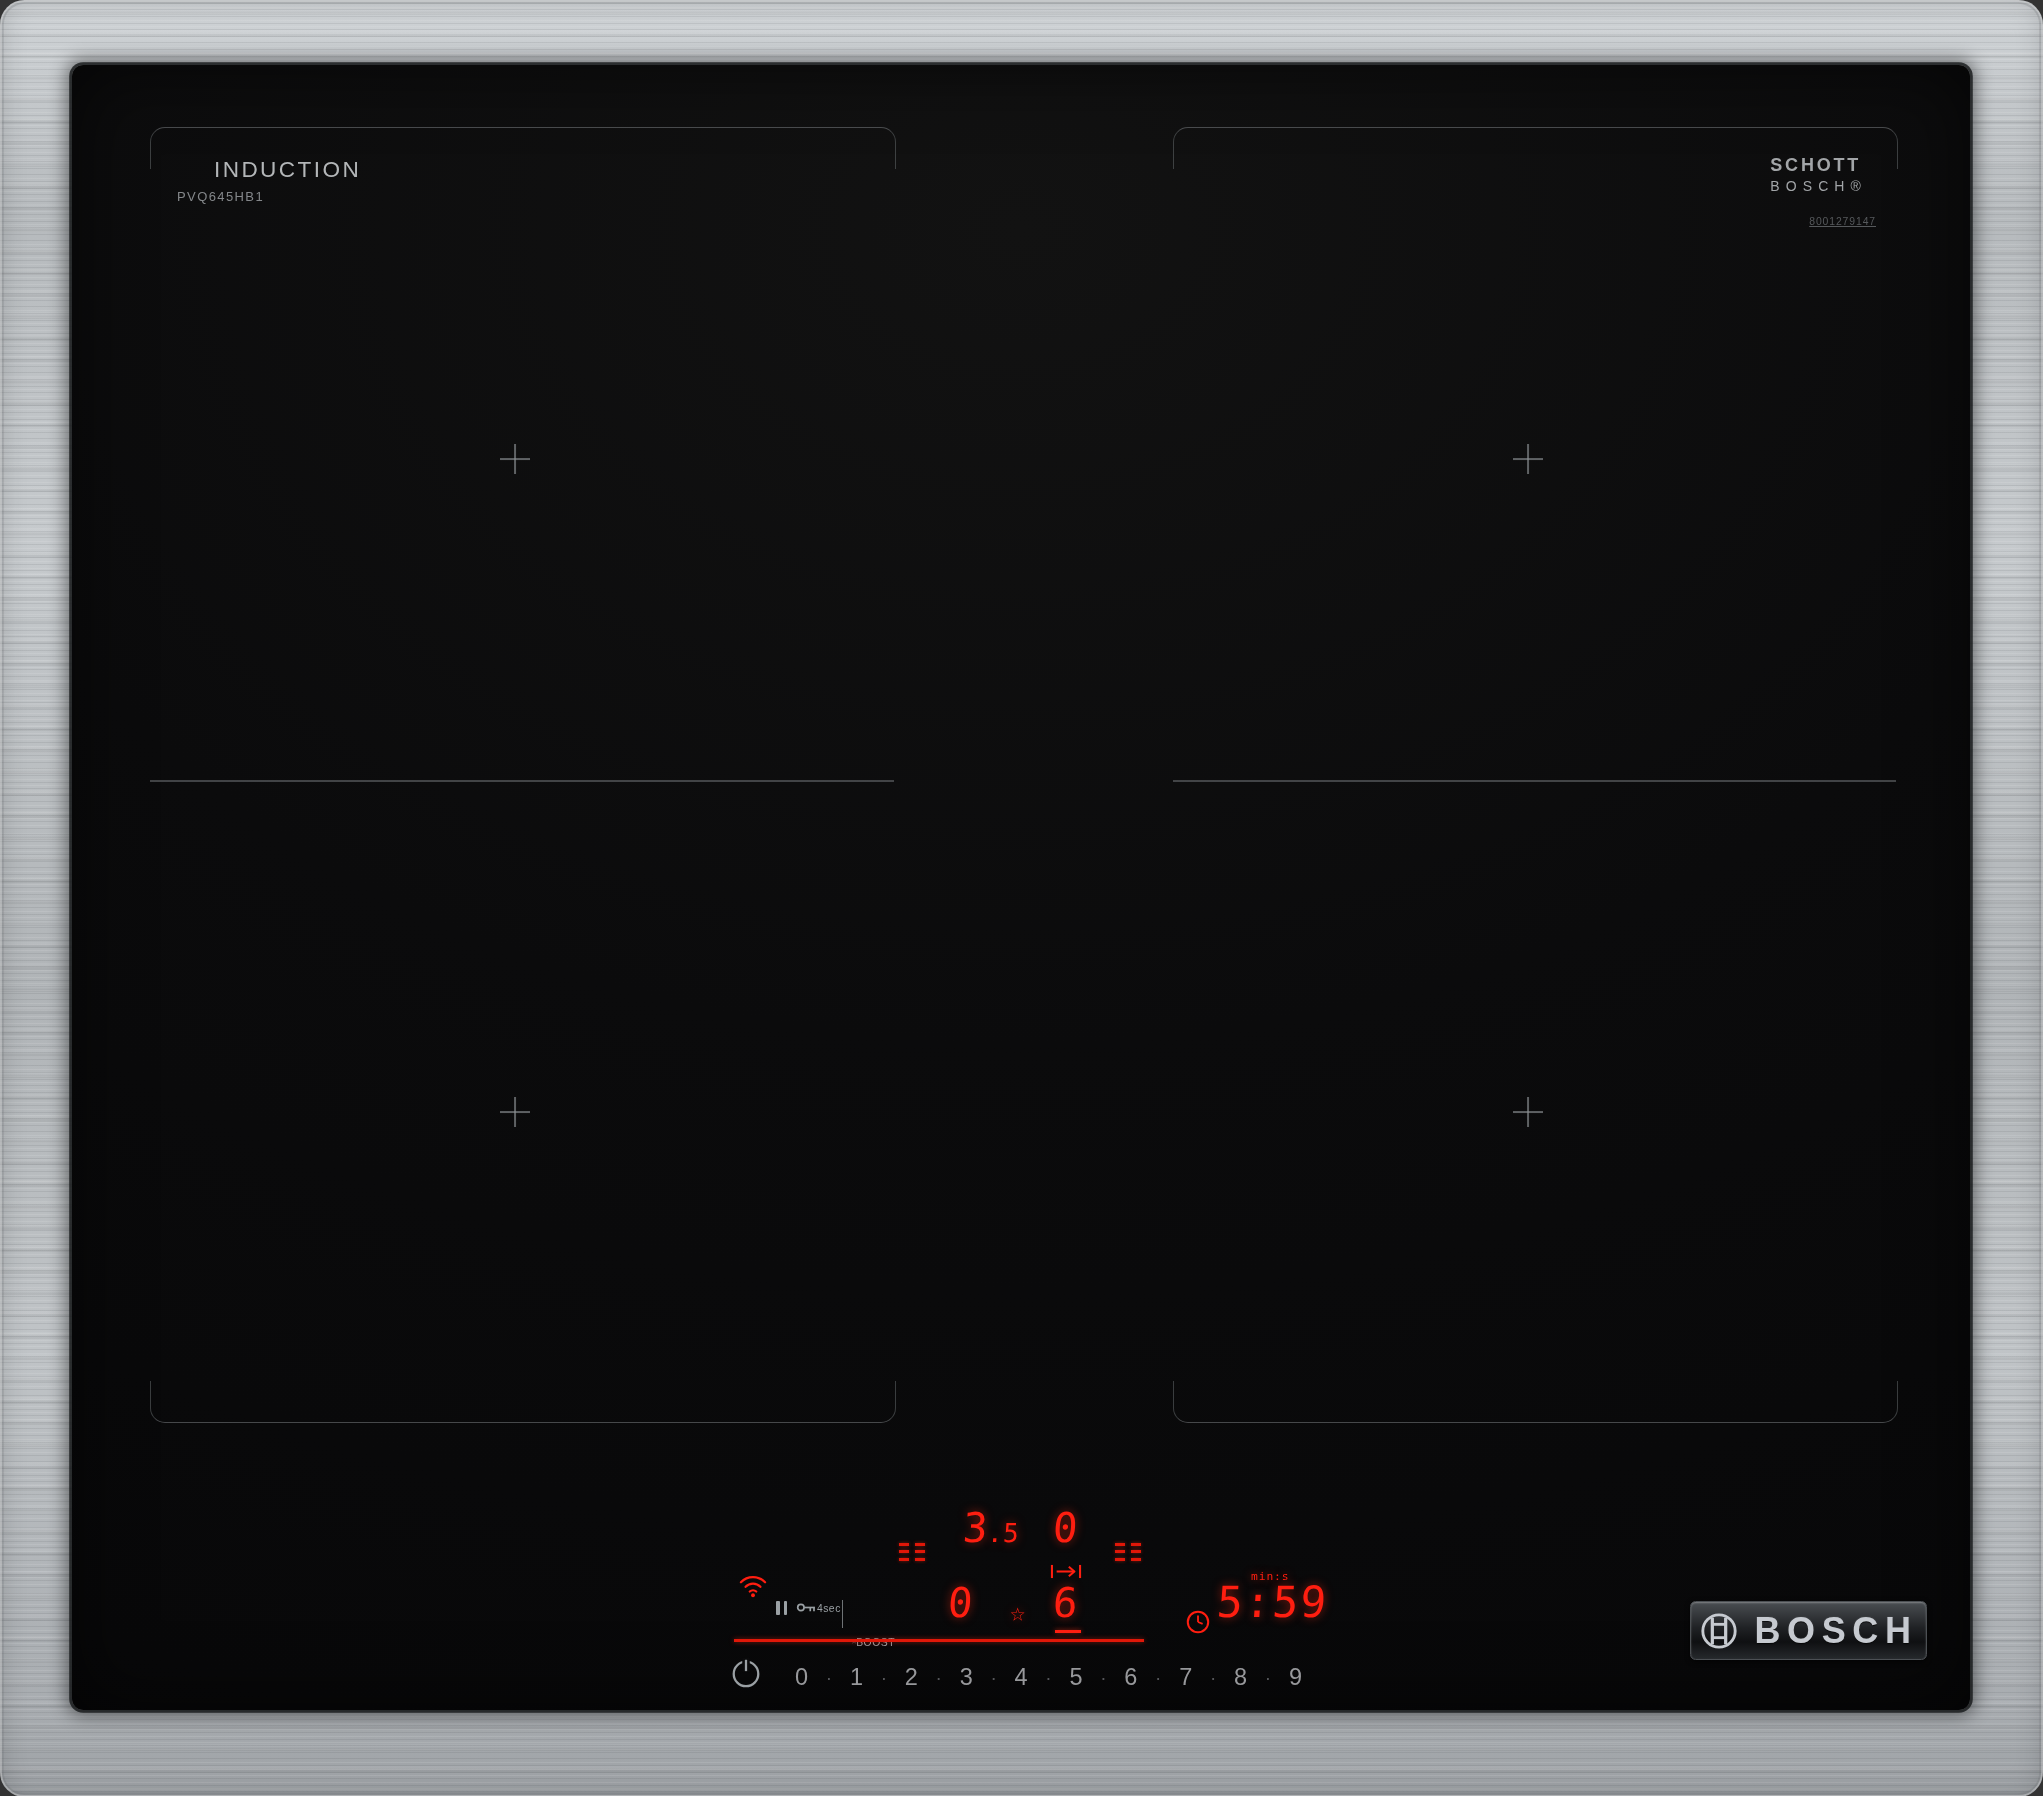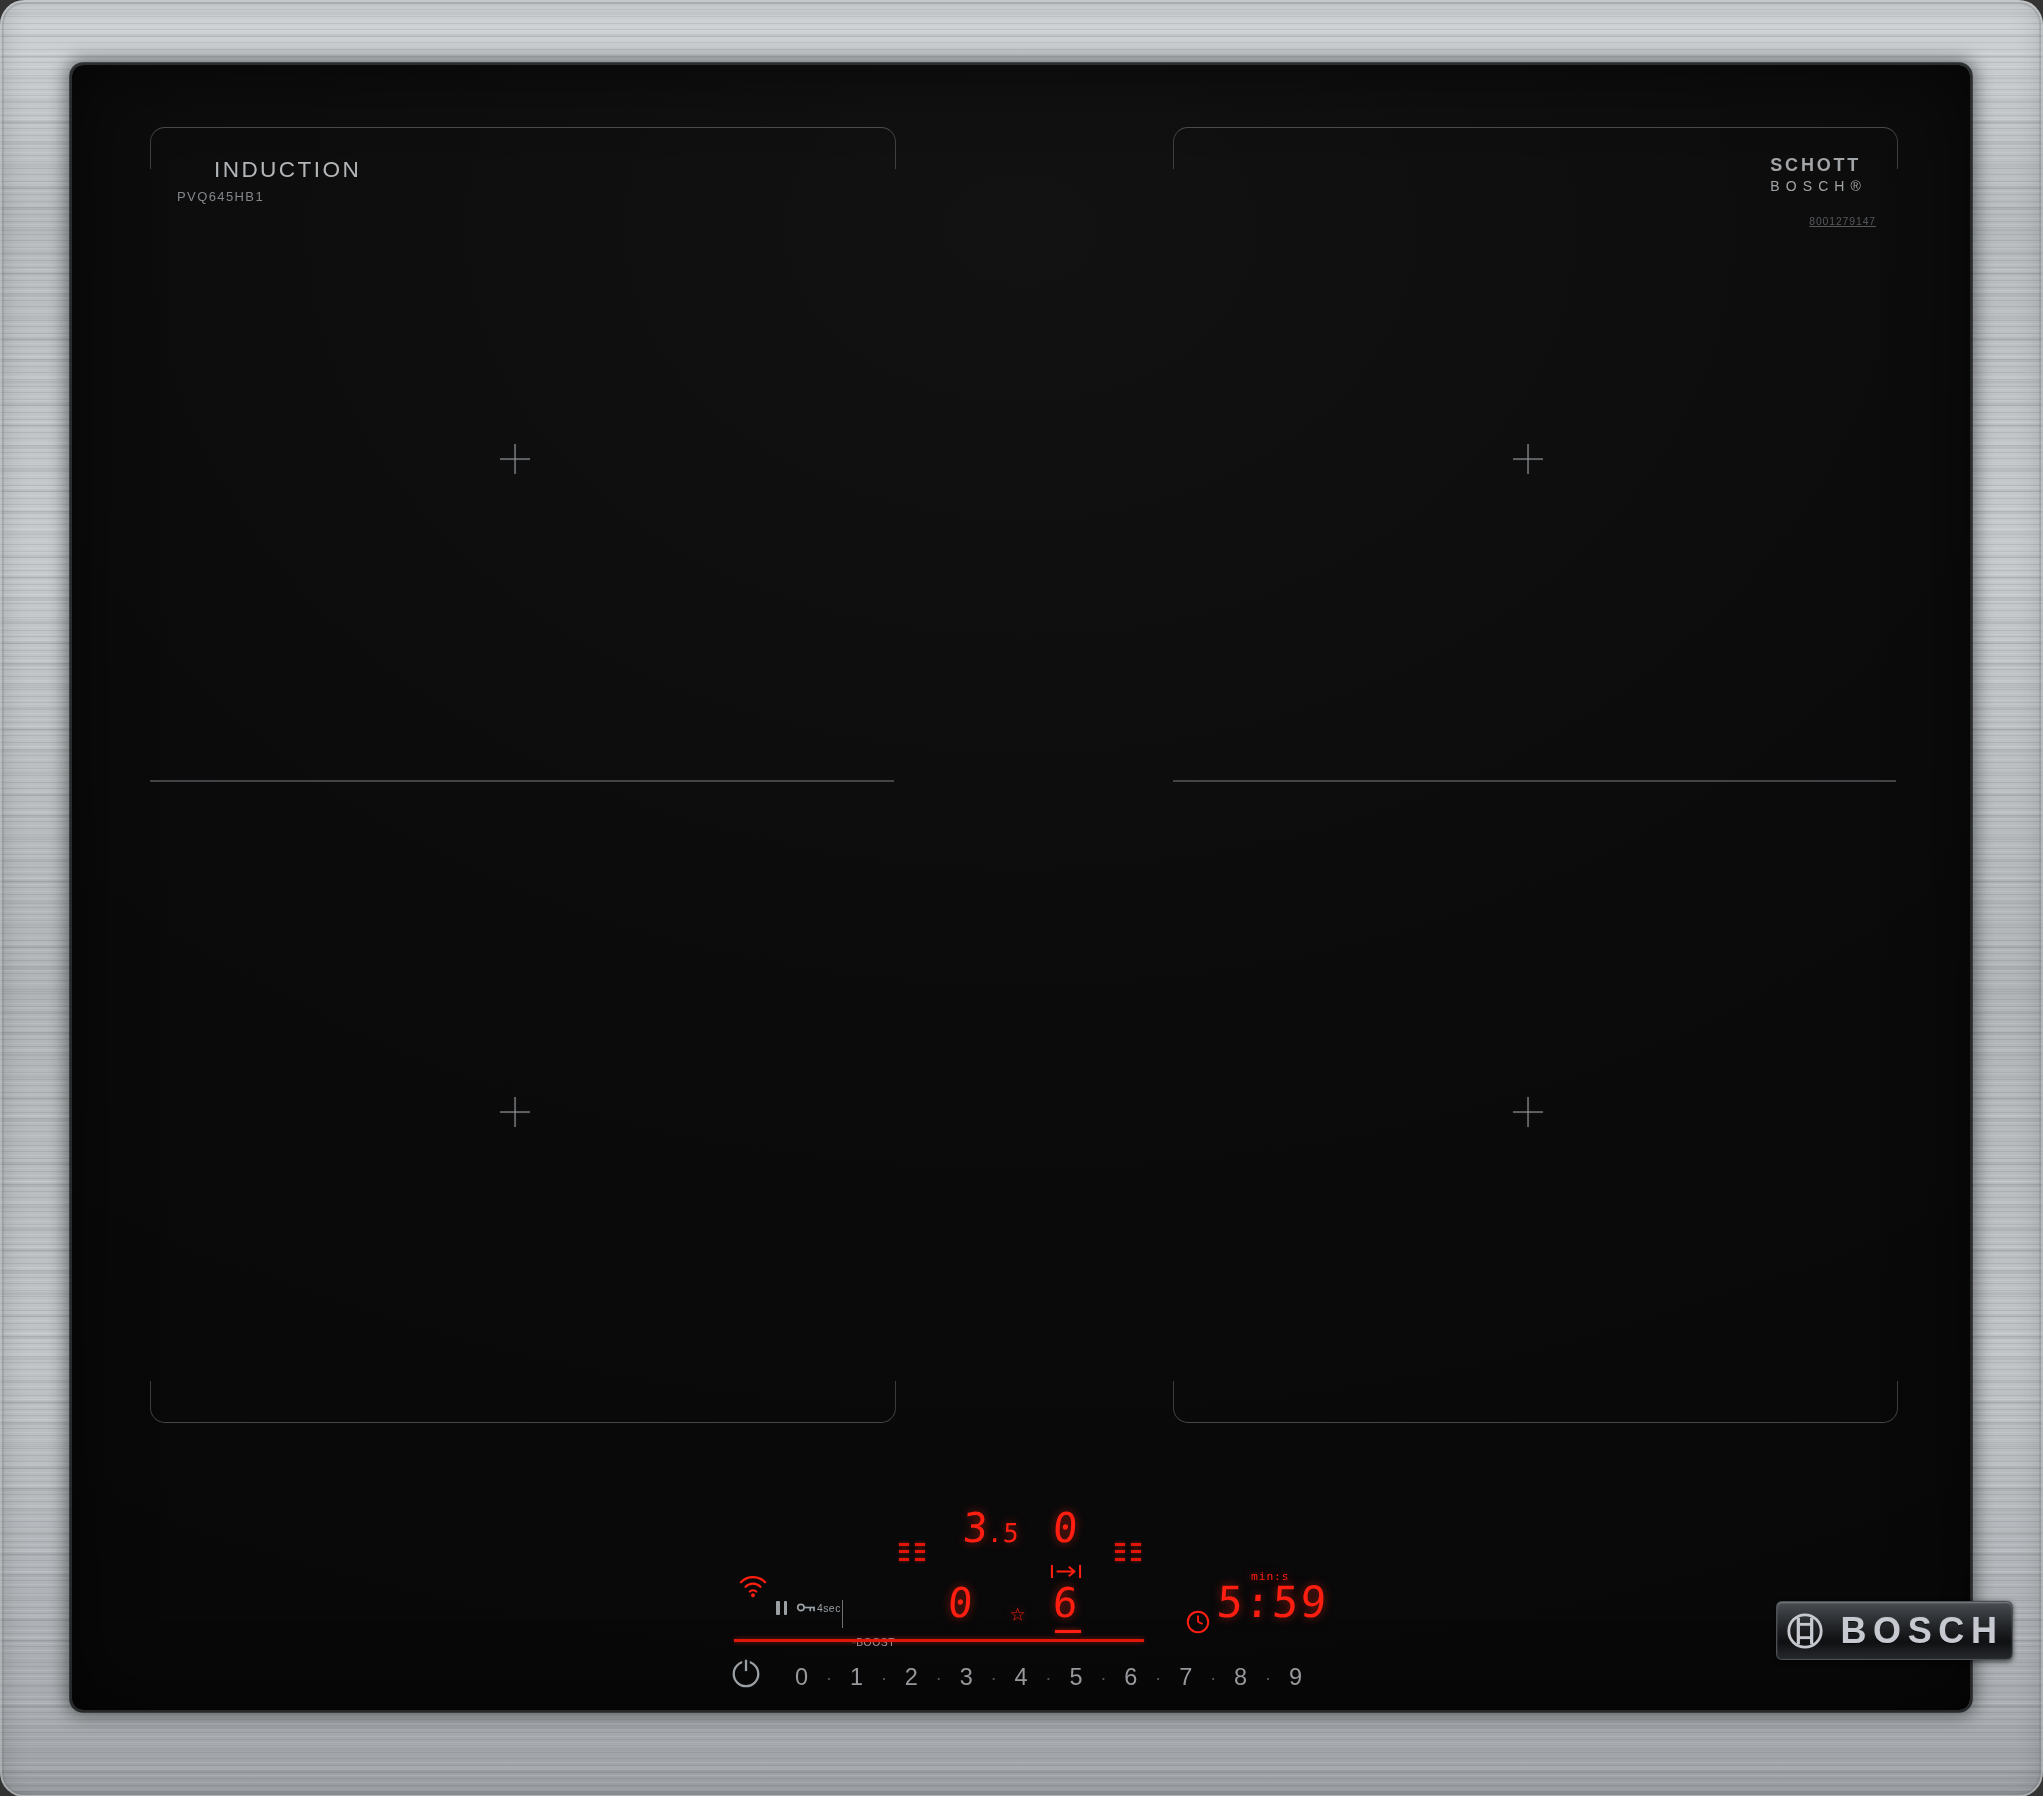--- a/index.html
+++ b/index.html
@@ -205,21 +205,21 @@
       <span class="slider-dot">·</span>
       <span class="slider-num">6</span>
       <span class="slider-dot">·</span>
       <span class="slider-num">7</span>
       <span class="slider-dot">·</span>
       <span class="slider-num">8</span>
       <span class="slider-dot">·</span>
       <span class="slider-num">9</span>
     </div>
 
-    <div class="bosch-plate" style="left:1704px;top:1536px;width:235px;height:57px;">
+    <div class="bosch-plate" style="left:1618px;top:1536px;width:235px;height:57px;">
       <svg width="40" height="40" viewBox="0 0 42 42">
         <circle cx="21" cy="21" r="17" fill="none" stroke="#c6cad0" stroke-width="3"></circle>
         <line x1="14" y1="7" x2="14" y2="35" stroke="#c6cad0" stroke-width="3.4"></line>
         <line x1="28" y1="7" x2="28" y2="35" stroke="#c6cad0" stroke-width="3.4"></line>
         <line x1="14" y1="14" x2="28" y2="14" stroke="#c6cad0" stroke-width="3"></line>
         <line x1="14" y1="28" x2="28" y2="28" stroke="#c6cad0" stroke-width="3"></line>
       </svg>
       <span class="bosch-text">BOSCH</span>
     </div>
 

